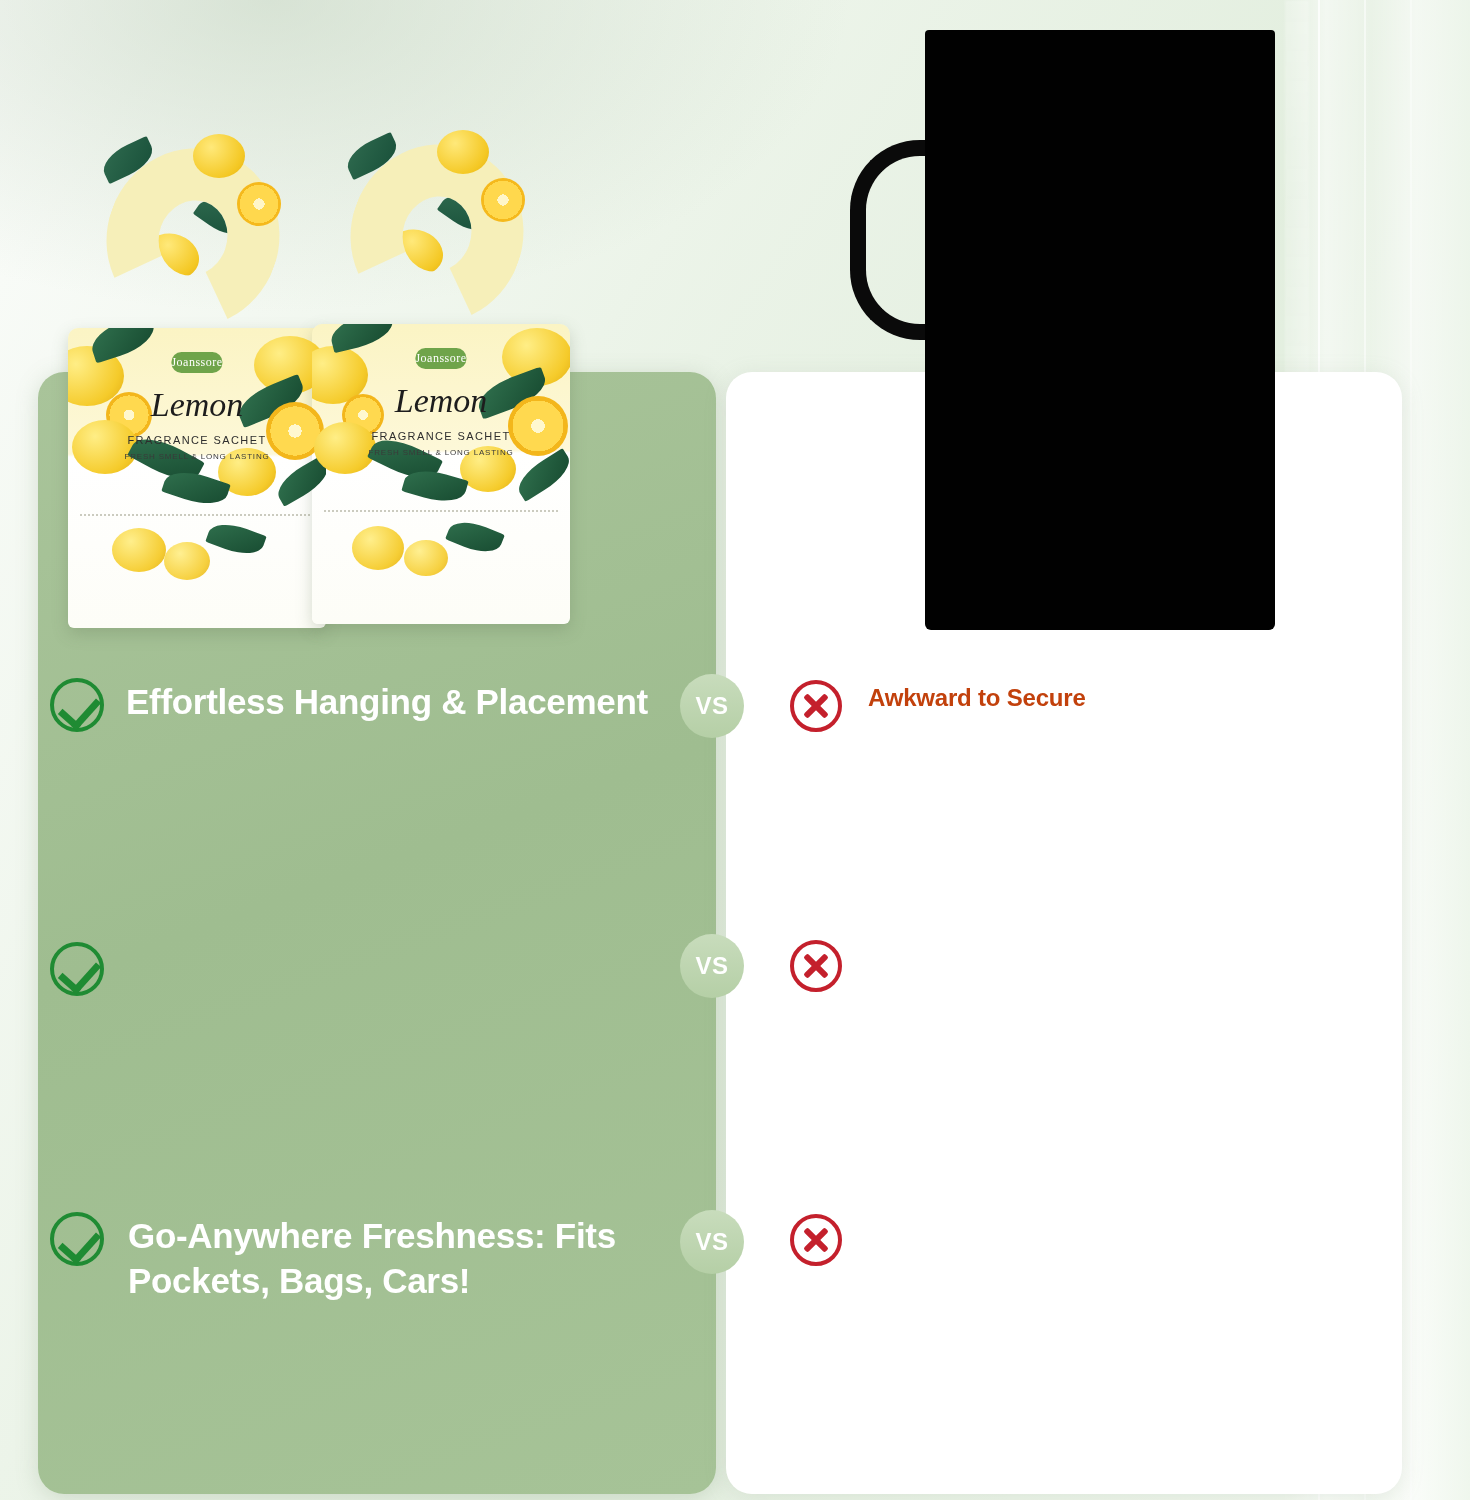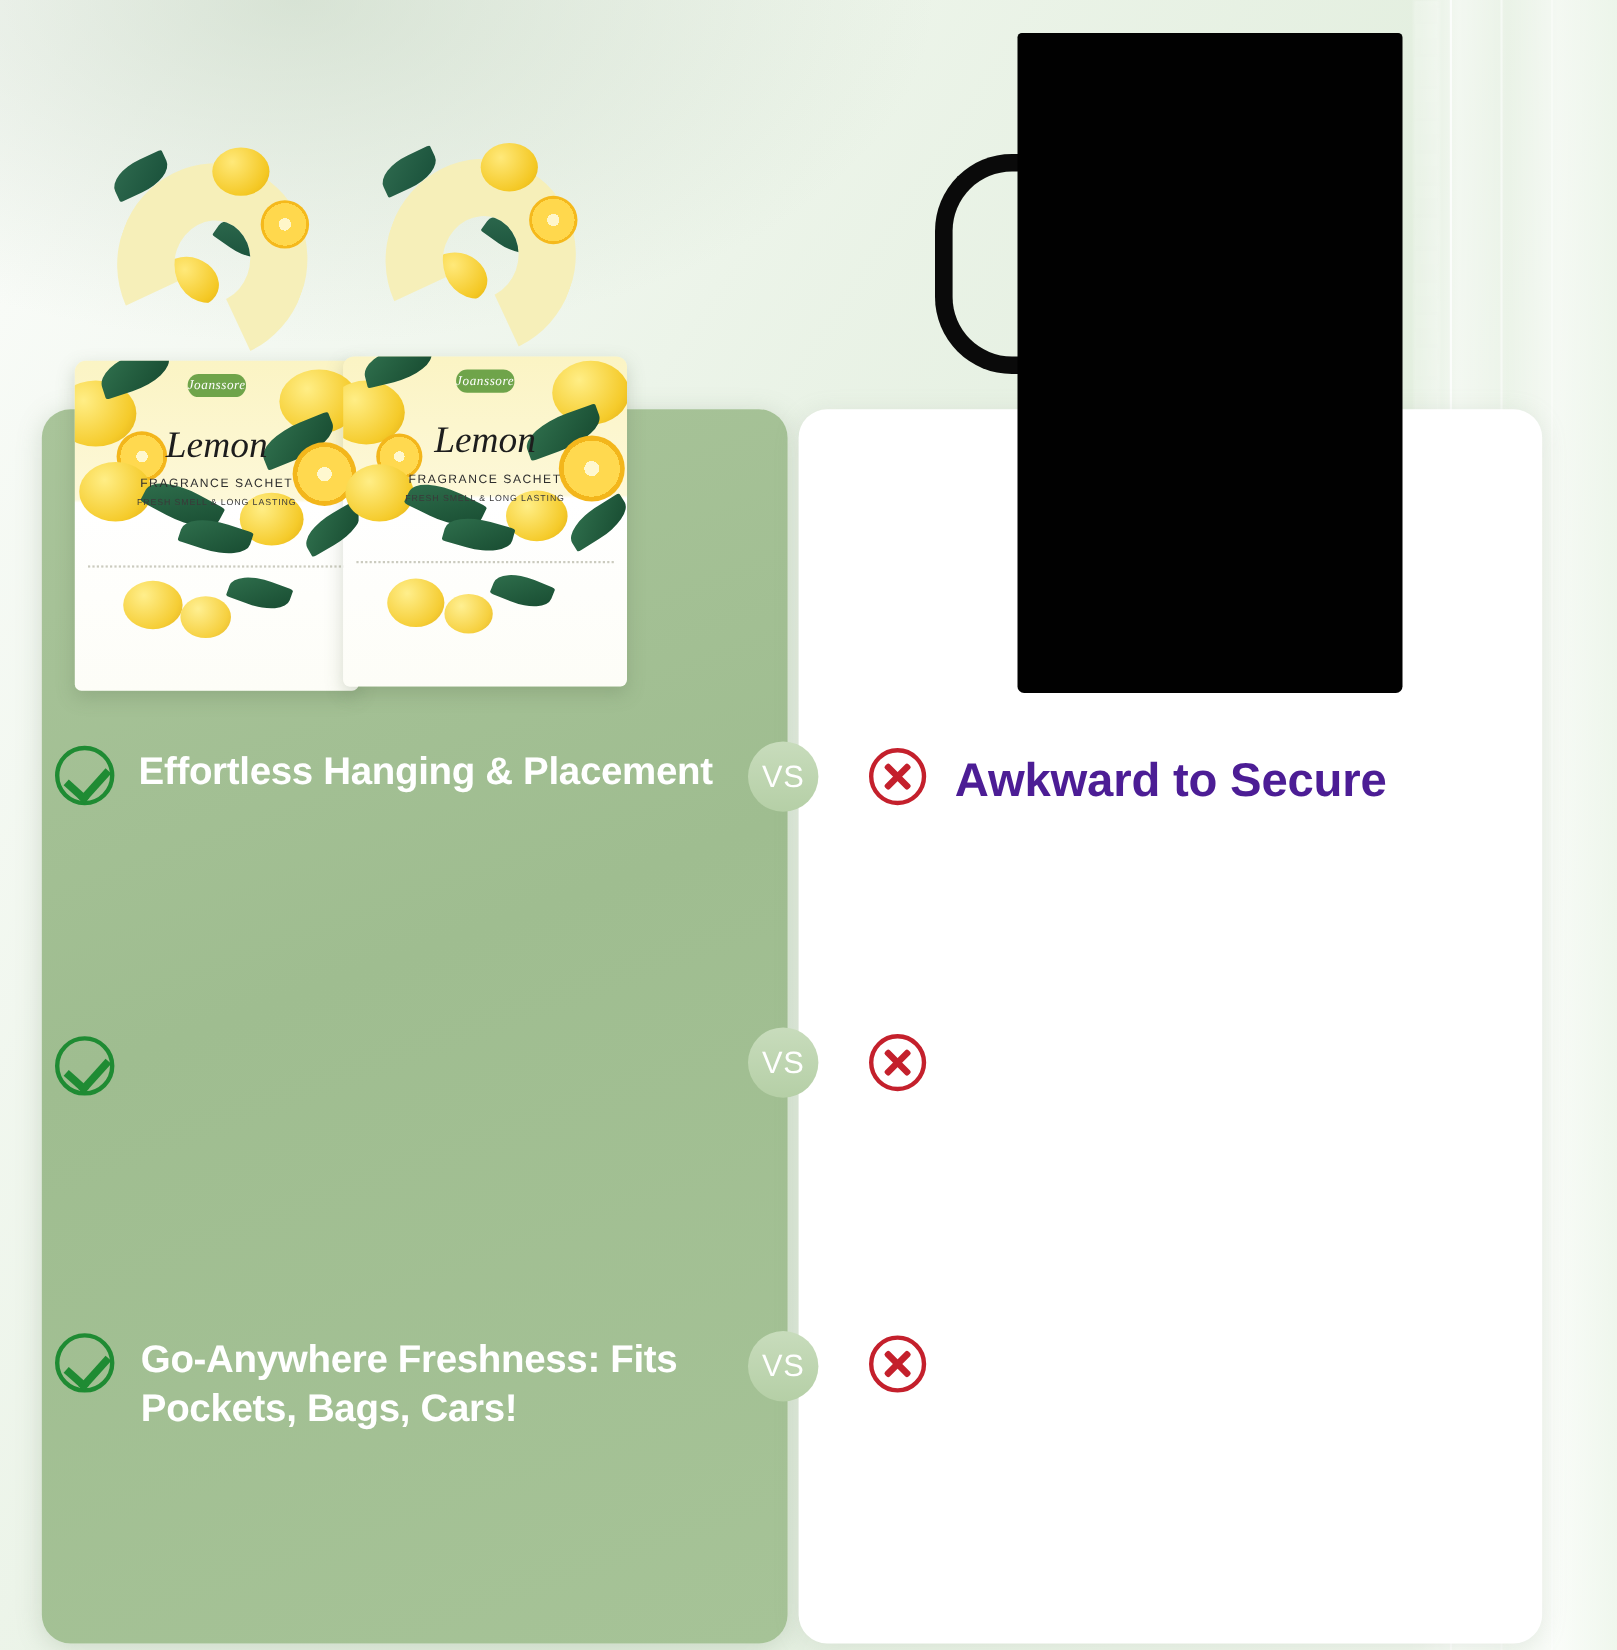--- a/index.html
+++ b/index.html
@@ -140,26 +140,25 @@
     overflow: hidden;
   }
   .card-top-deco {
     position: absolute;
     inset: 0 0 auto 0;
     height: 185px;
   }
   .brand-pill {
     position: absolute;
     left: 50%;
-    top: 12px;
+    top: 24px;
     transform: translateX(-50%);
     background: #6fa44a;
     color: #ffffff;
     font-family: "Liberation Serif", serif;
-    font-style: italic;
     font-size: 12px;
     padding: 3px 0;
     border-radius: 10px;
     letter-spacing: 0.5px;
     white-space: nowrap;
     z-index: 3;
   }
   .brand-word {
     position: absolute;
     left: 50%;
@@ -307,37 +306,37 @@
   .left-text {
     color: #ffffff;
     font-size: 35px;
     font-weight: bold;
     line-height: 1.28;
     max-width: 565px;
     letter-spacing: -0.3px;
     padding-top: 2px;
   }
   .right-text {
-    color: #4c1d95;
-    font-size: 43px;
+    color: #c2410c;
+    font-size: 24px;
     font-weight: bold;
     line-height: 1.32;
     max-width: 540px;
     letter-spacing: -0.2px;
     padding-top: 2px;
   }
   .vs-badge {
     position: absolute;
     width: 64px;
     height: 64px;
     border-radius: 50%;
     background: linear-gradient(180deg, #c8dcbc, #b5cfa6);
     color: #ffffff;
-    font-size: 28px;
-    font-weight: normal;
+    font-size: 24px;
+    font-weight: bold;
     display: flex;
     align-items: center;
     justify-content: center;
     letter-spacing: 0.5px;
   }
 </style>
 </head>
 <body>
 
 <div class="bg"></div>

